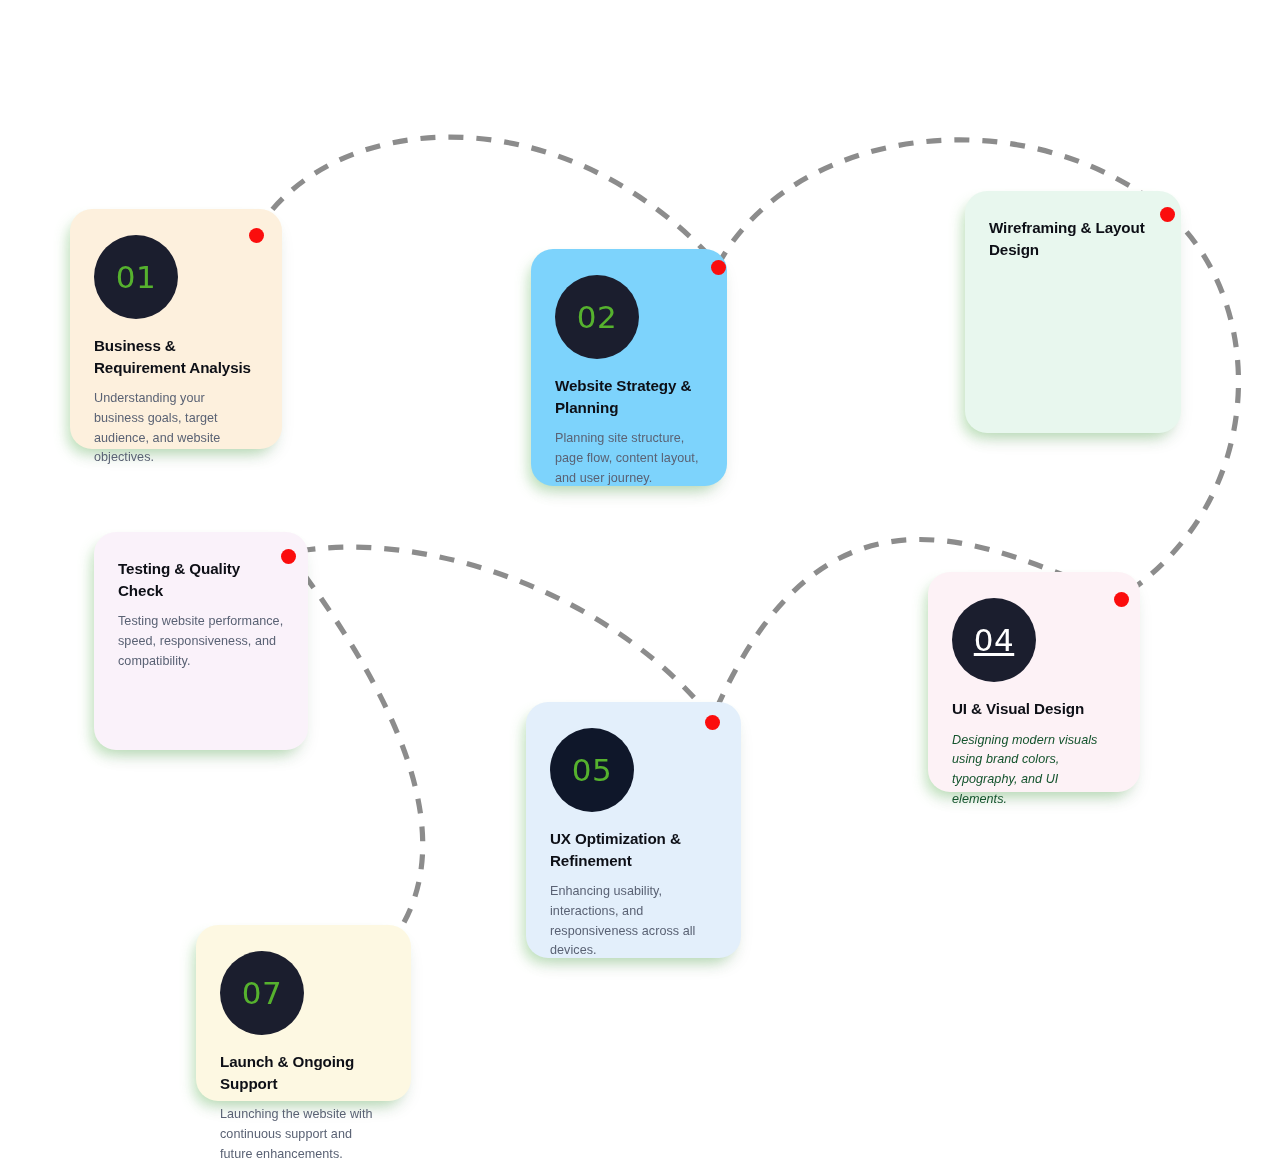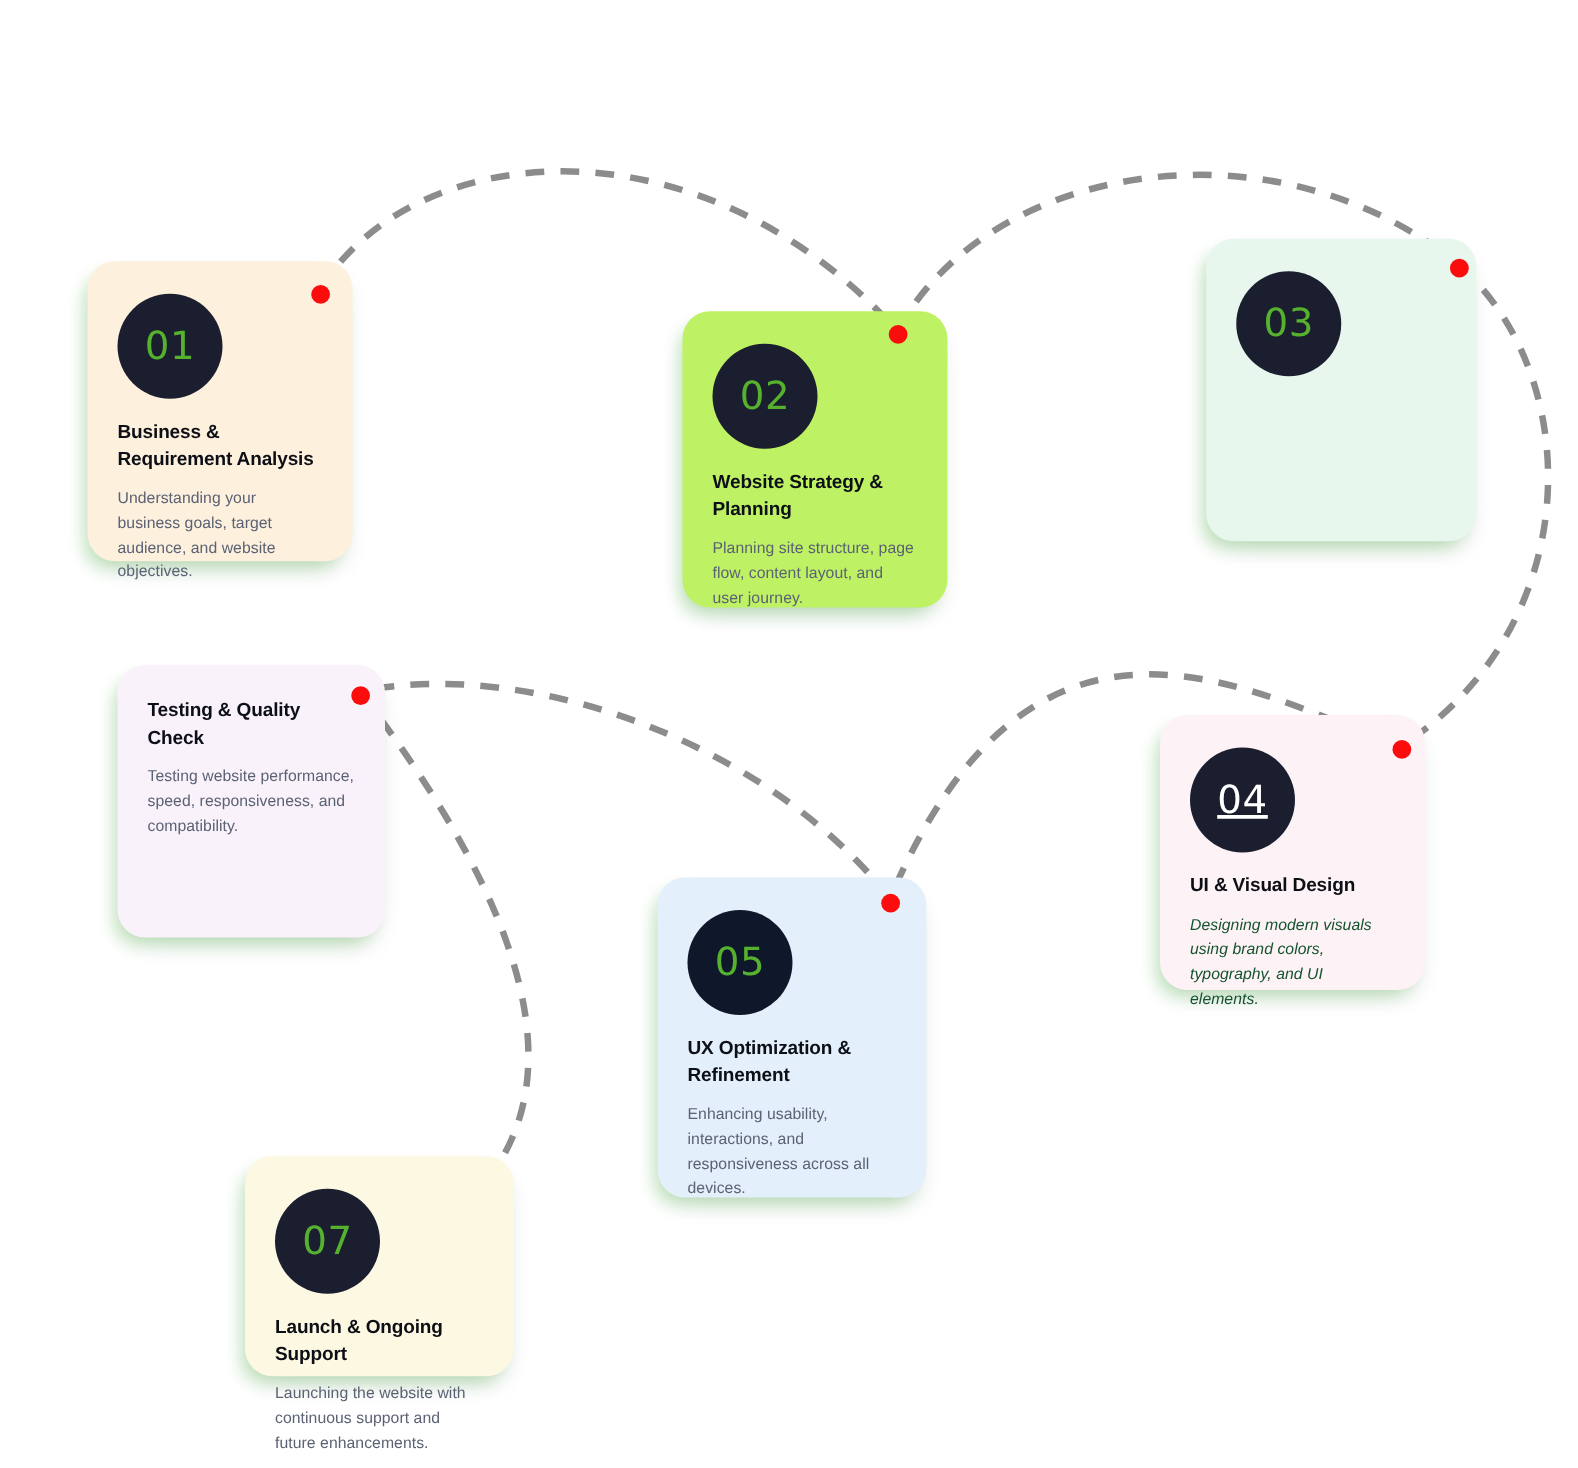--- a/index.html
+++ b/index.html
@@ -96,32 +96,30 @@
   </svg>
 
   <div class="step-card" style="left: 70px; top: 209px; width: 212px; height: 240px; background: rgb(253, 240, 221);">
     <div class="num-badge" style="background: rgb(27, 30, 46);">
       <span style="color: rgb(86, 178, 46);">01</span>
     </div>
     <h3 class="card-title" style="color: rgb(13, 15, 22);">Business &amp; Requirement Analysis</h3>
     <p class="card-desc" style="color: rgb(90, 98, 116);">Understanding your business goals, target audience, and website objectives.</p>
   </div>
 
-  <div class="step-card" style="left: 546px; top: 249px; width: 212px; height: 237px; background: #bef264;">
+  <div class="step-card" style="left: 531px; top: 249px; width: 196px; height: 237px; background: #7dd3fc;">
     <div class="num-badge" style="background: rgb(27, 30, 46);">
       <span style="color: rgb(86, 178, 46);">02</span>
     </div>
     <h3 class="card-title" style="color: rgb(13, 15, 22);">Website Strategy &amp; Planning</h3>
     <p class="card-desc" style="color: rgb(90, 98, 116);">Planning site structure, page flow, content layout, and user journey.</p>
   </div>
 
   <div class="step-card" style="left: 965px; top: 191px; width: 216px; height: 242px; background: rgb(232, 247, 238);">
-    <div class="num-badge" style="background: rgb(27, 30, 46);">
-      <span style="color: rgb(86, 178, 46);">03</span>
-    </div>
+    <h3 class="card-title" style="color: rgb(13, 15, 22);">Wireframing &amp; Layout Design</h3>
   </div>
 
   <div class="step-card" style="left: 928px; top: 572px; width: 212px; height: 220px; background: rgb(253, 242, 246);">
     <div class="num-badge" style="background: rgb(27, 30, 46);">
       <span style="color: #ffffff; text-decoration: underline;">04</span>
     </div>
     <h3 class="card-title" style="color: rgb(13, 15, 22);">UI &amp; Visual Design</h3>
     <p class="card-desc" style="color: #14532d; font-style: italic;">Designing modern visuals using brand colors, typography, and UI elements.</p>
   </div>
 

